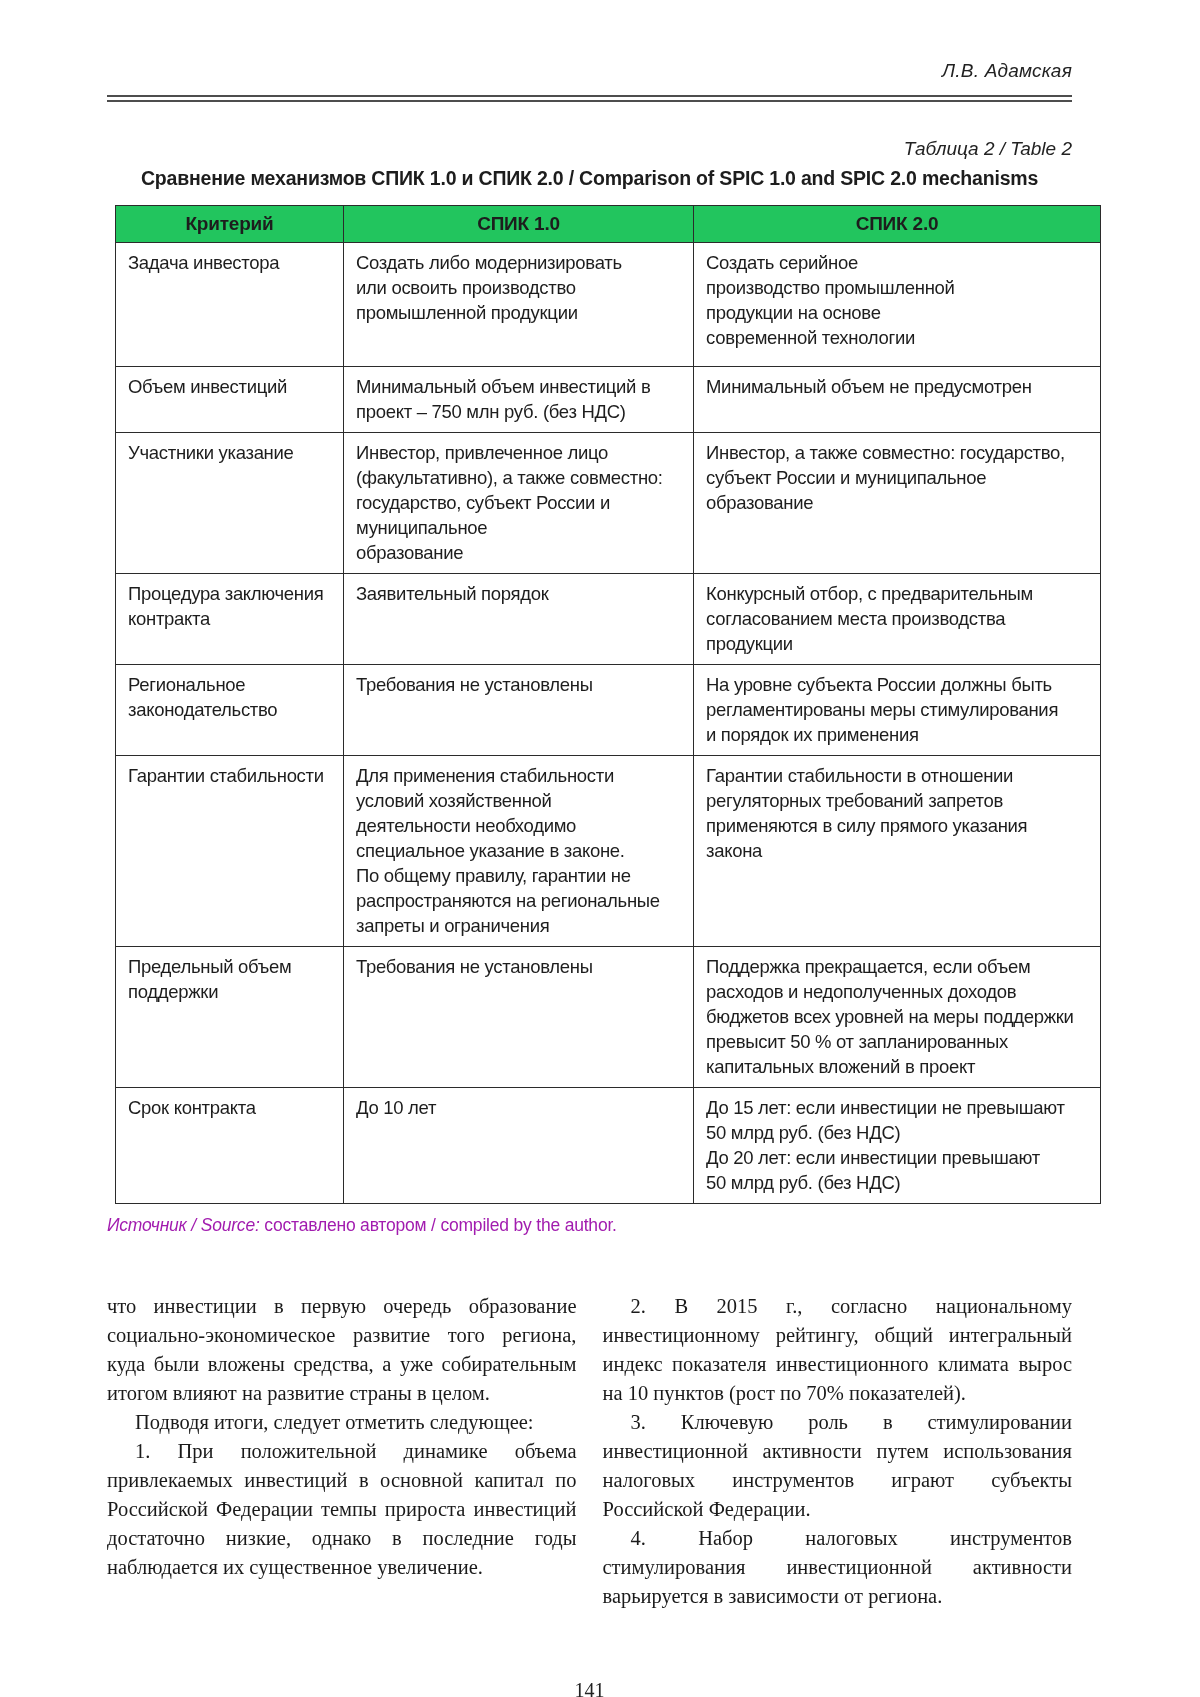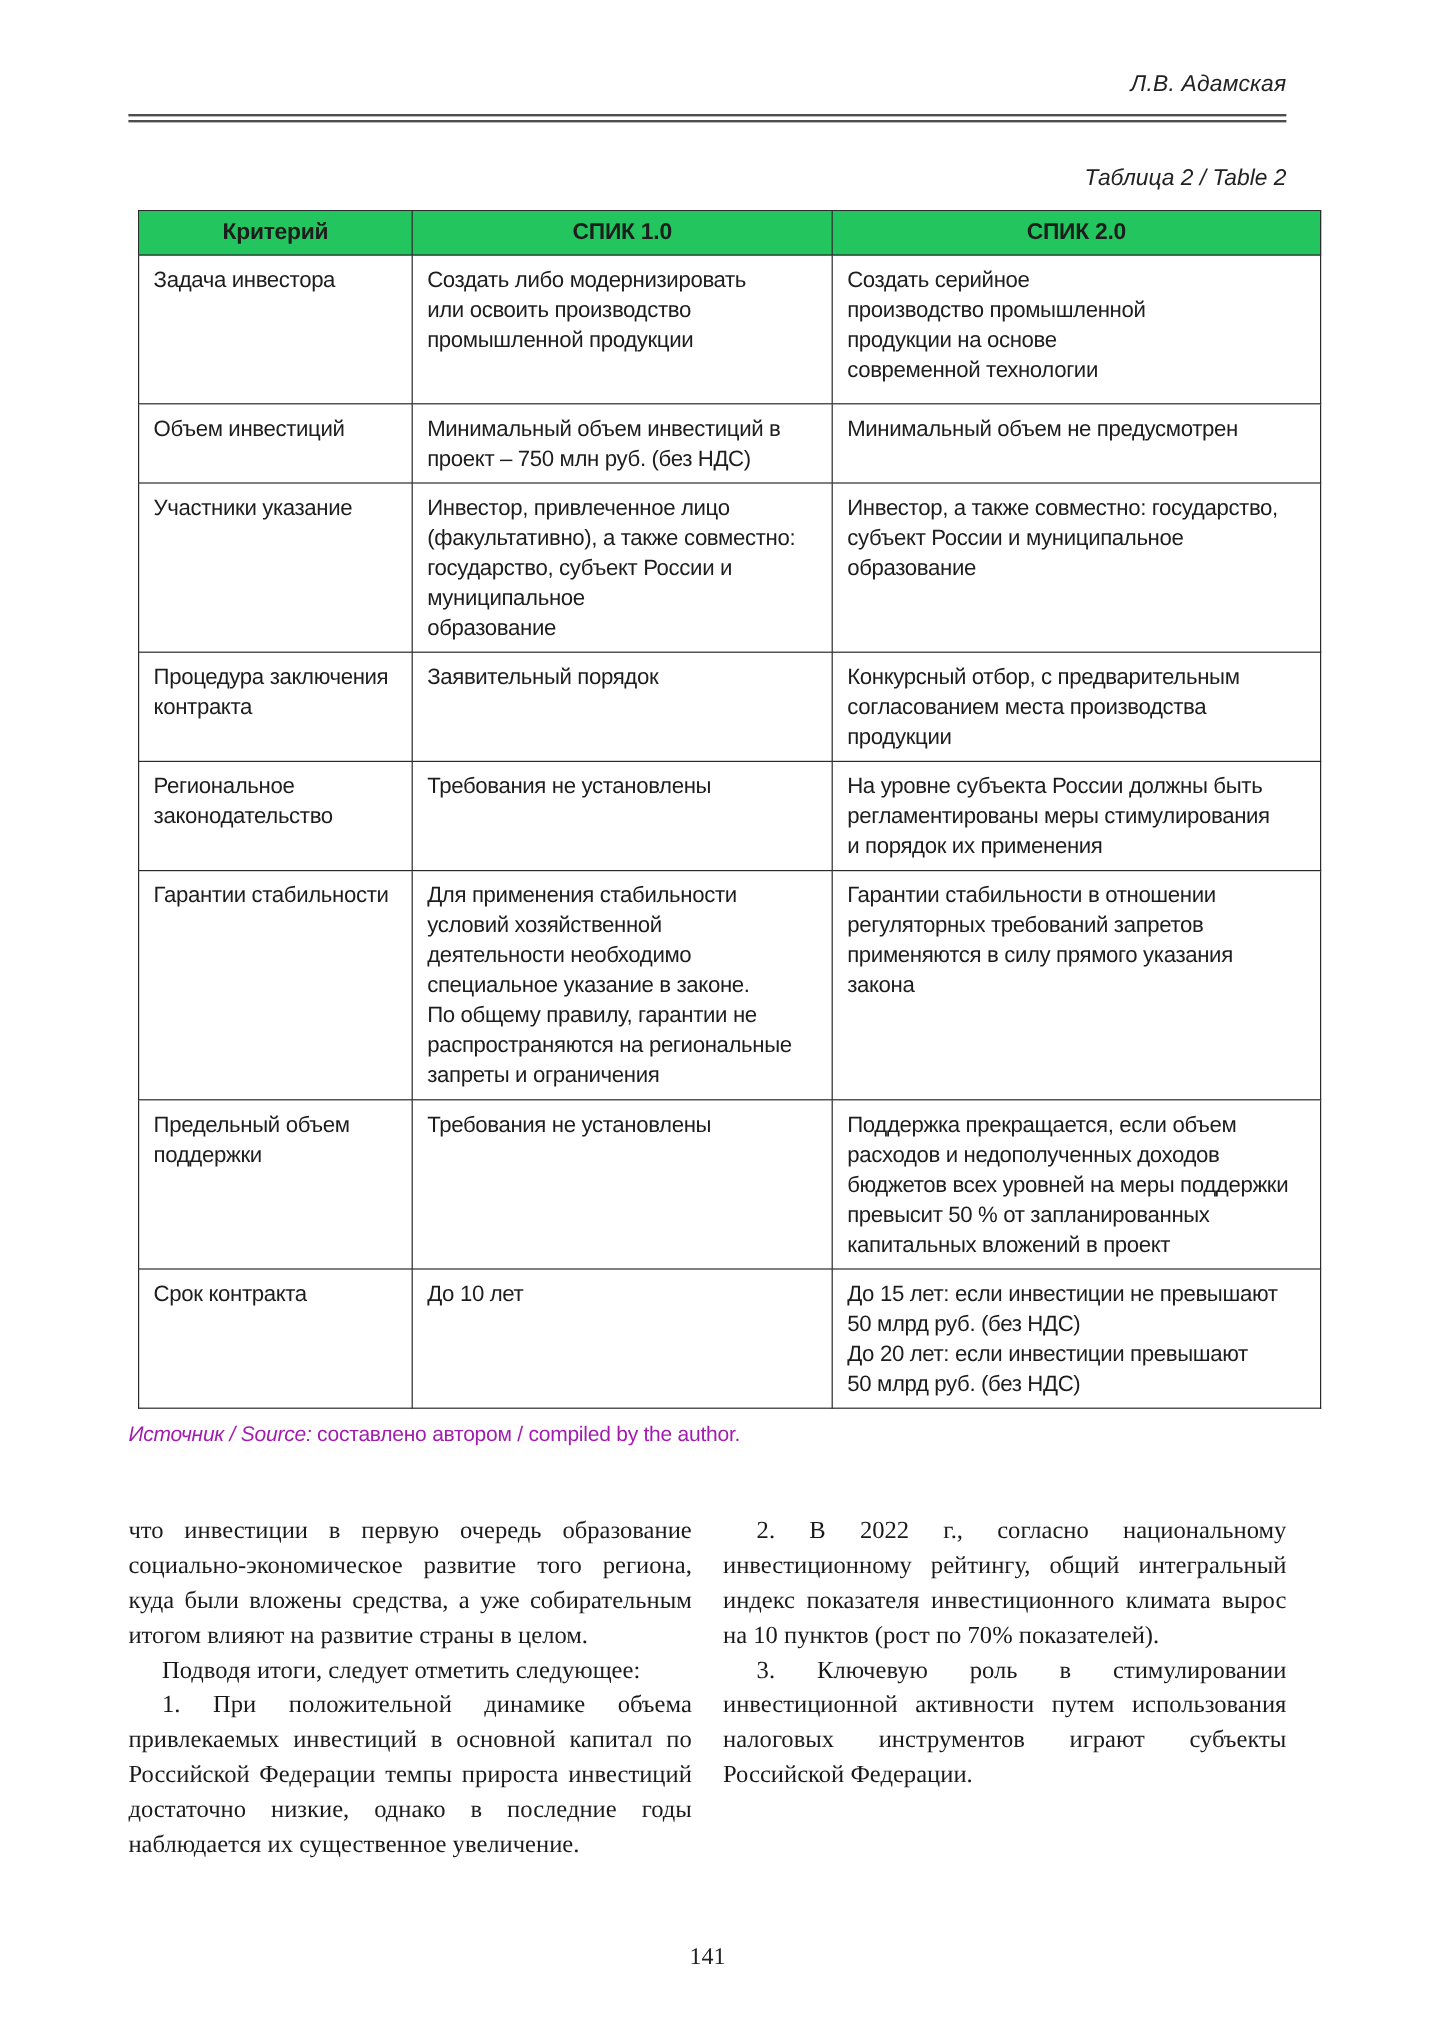--- a/index.html
+++ b/index.html
@@ -113,20 +113,21 @@
 <body>
 
 <div class="page">
 
   <div class="author-line">Л.В. Адамская</div>
 
   <div class="double-rule"></div>
 
   <div class="table-caption">Таблица 2 / Table 2</div>
 
+  <div class="table-title">Сравнение механизмов СПИК 1.0 и СПИК 2.0 / Comparison of SPIC 1.0 and SPIC 2.0 mechanisms</div>
 
   <table class="cmp">
     <colgroup>
       <col class="c1">
         <col class="c2">
         <col class="c3">
     </colgroup>
     <thead>
       <tr>
         <th>Критерий</th>
@@ -217,20 +218,21 @@
     <span class="src-label">Источник / Source:</span><span> составлено автором / compiled by the author.</span>
   </div>
 
   <div class="body-text">
     <div class="body-col">
       <p>что инвестиции в первую очередь образование социально-экономическое развитие того региона, куда были вложены средства, а уже собирательным итогом влияют на развитие страны в целом.</p>
       <p class="indent">Подводя итоги, следует отметить следующее:</p>
       <p class="indent">1. При положительной динамике объема привлекаемых инвестиций в основной капитал по Российской Федерации темпы прироста инвестиций достаточно низкие, однако в последние годы наблюдается их существенное увеличение.</p>
     </div>
     <div class="body-col">
-      <p class="indent">2. В 2022 г., согласно национальному инвестиционному рейтингу, общий интегральный индекс показателя инвестиционного климата вырос на 10 пунктов (рост по 70% показателей).</p>
+      <p class="indent">2. В 2015 г., согласно национальному инвестиционному рейтингу, общий интегральный индекс показателя инвестиционного климата вырос на 10 пунктов (рост по 70% показателей).</p>
       <p class="indent">3. Ключевую роль в стимулировании инвестиционной активности путем использования налоговых инструментов играют субъекты Российской Федерации.</p>
+      <p class="indent">4. Набор налоговых инструментов стимулирования инвестиционной активности варьируется в зависимости от региона.</p>
     </div>
   </div>
 
   <div class="page-number">141</div>
 
 </div>
 
 </body></html>

